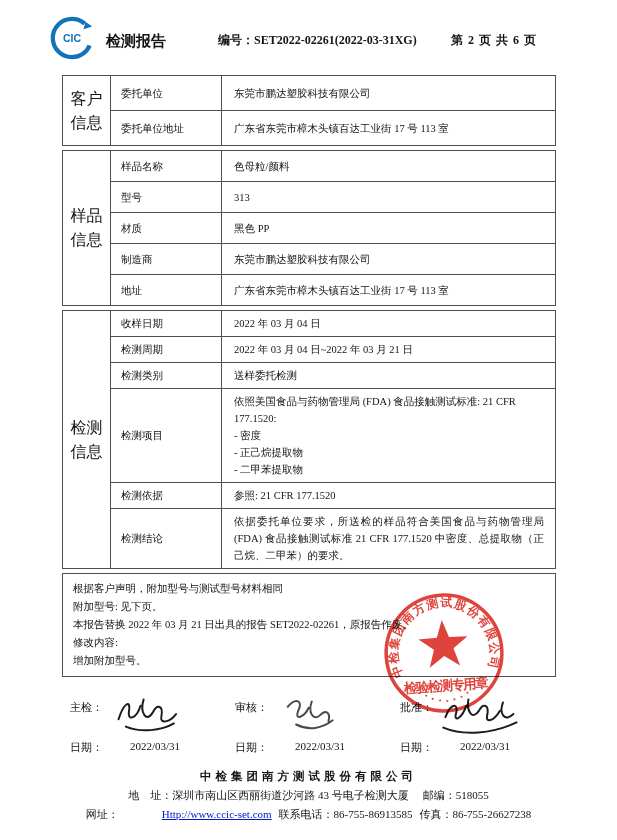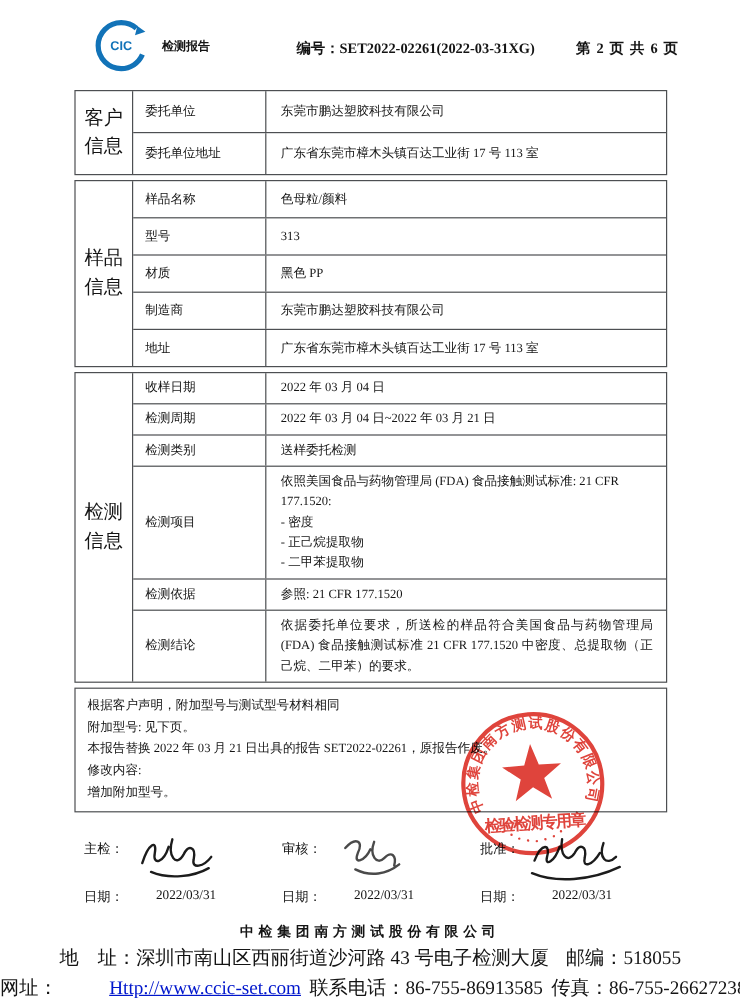--- a/index.html
+++ b/index.html
@@ -1,23 +1,23 @@
 <!DOCTYPE html>
 <html><head>
 <meta charset="utf-8">
 <style>
   html,body{margin:0;padding:0;background:#9a9a9a;}
   .page{
     position:relative;width:617px;height:840px;margin:0 auto;background:#ffffff;
     font-family:"Liberation Serif","DejaVu Serif",serif;color:#141414;overflow:hidden;
   }
   
-  .header{position:absolute;top:12px;left:74px;width:495px;height:52px;text-align:center;}
+  .header{position:absolute;top:12px;left:45px;width:495px;height:52px;text-align:center;}
   .logo{position:absolute;left:2px;top:2px;width:50px;height:48px;}
-  .hdr-title{position:absolute;left:61px;top:20px;font-weight:bold;font-size:10px;}
+  .hdr-title{position:absolute;left:61px;top:20px;font-weight:bold;font-size:15px;}
   .hdr-no{position:absolute;left:173px;top:20px;font-weight:bold;font-size:12px;white-space:nowrap;}
   .hdr-page{position:absolute;left:406px;top:20px;font-weight:bold;font-size:12px;letter-spacing:1px;white-space:nowrap;}
   
   .report-table{position:absolute;top:75px;left:62px;width:494px;}
   .section{display:flex;border:1px solid #4d4f52;margin-bottom:4px;background:#fff;}
   .cat-cell{width:47px;border-right:1px solid #4d4f52;display:flex;flex-direction:column;
     justify-content:center;align-items:center;font-size:16px;line-height:24px;flex-shrink:0;}
   .rows{flex:1;display:flex;flex-direction:column;}
   .row{display:flex;border-top:1px solid #4d4f52;}
   .row:first-child{border-top:none;}
@@ -37,21 +37,21 @@
   .sig-col .role{position:absolute;left:8px;top:10px;white-space:nowrap;}
   .sig-col .sigsvg{position:absolute;left:44px;top:0px;}
   .sig-col .dlabel{position:absolute;left:8px;top:50px;white-space:nowrap;}
   .sig-col .dval{position:absolute;left:68px;top:50px;white-space:nowrap;}
   
   .stamp{position:absolute;left:382px;top:591px;width:124px;height:124px;
     mix-blend-mode:multiply;opacity:0.92;transform:rotate(-4deg);}
   
   .footer{position:absolute;top:769px;left:0;width:617px;text-align:center;}
   .footer-company{font-weight:bold;font-size:11.5px;letter-spacing:4px;}
-  .footer-line{font-size:16px;margin-top:4px;white-space:nowrap;}
+  .footer-line{font-size:11px;margin-top:4px;white-space:nowrap;}
   .footer-line .sp{display:inline-block;width:14px;}
   .footer-line .sp-s{display:inline-block;width:7px;}
   a.link{color:#0016cc;text-decoration:underline;cursor:pointer;padding-left:43px;}
 </style>
 </head>
 <body>
 
 <div class="page">
 
   <div class="header">

